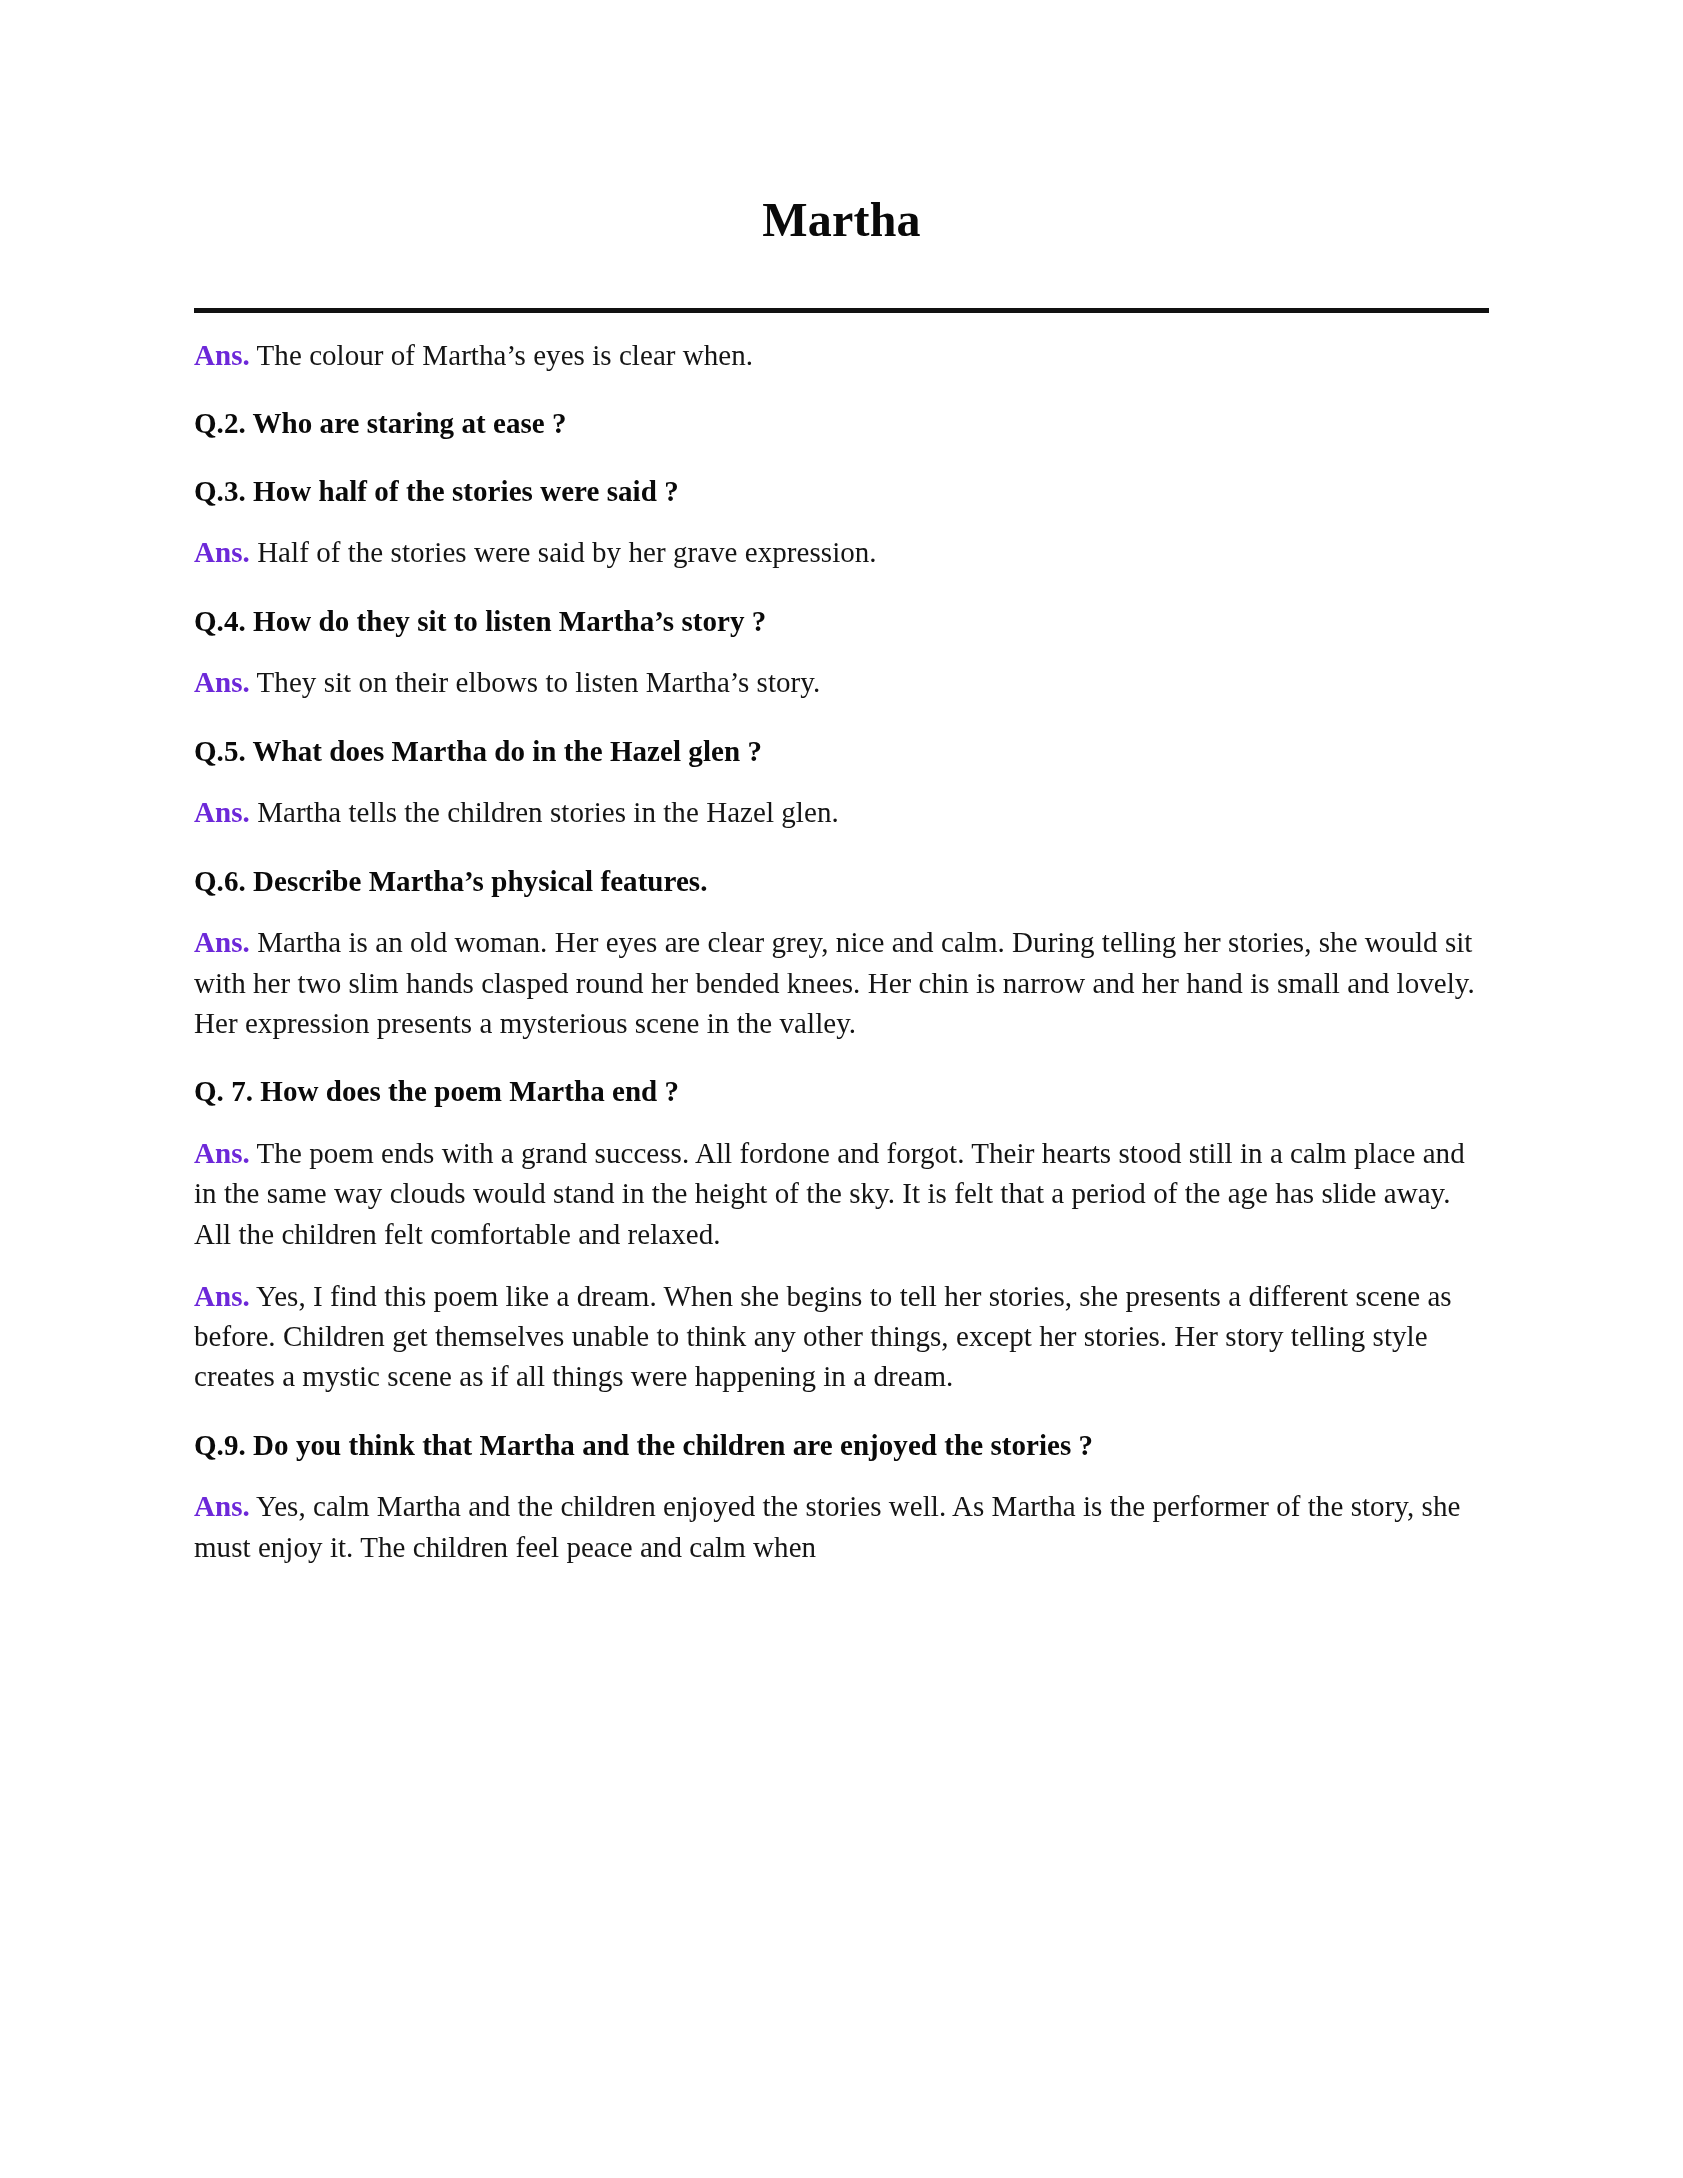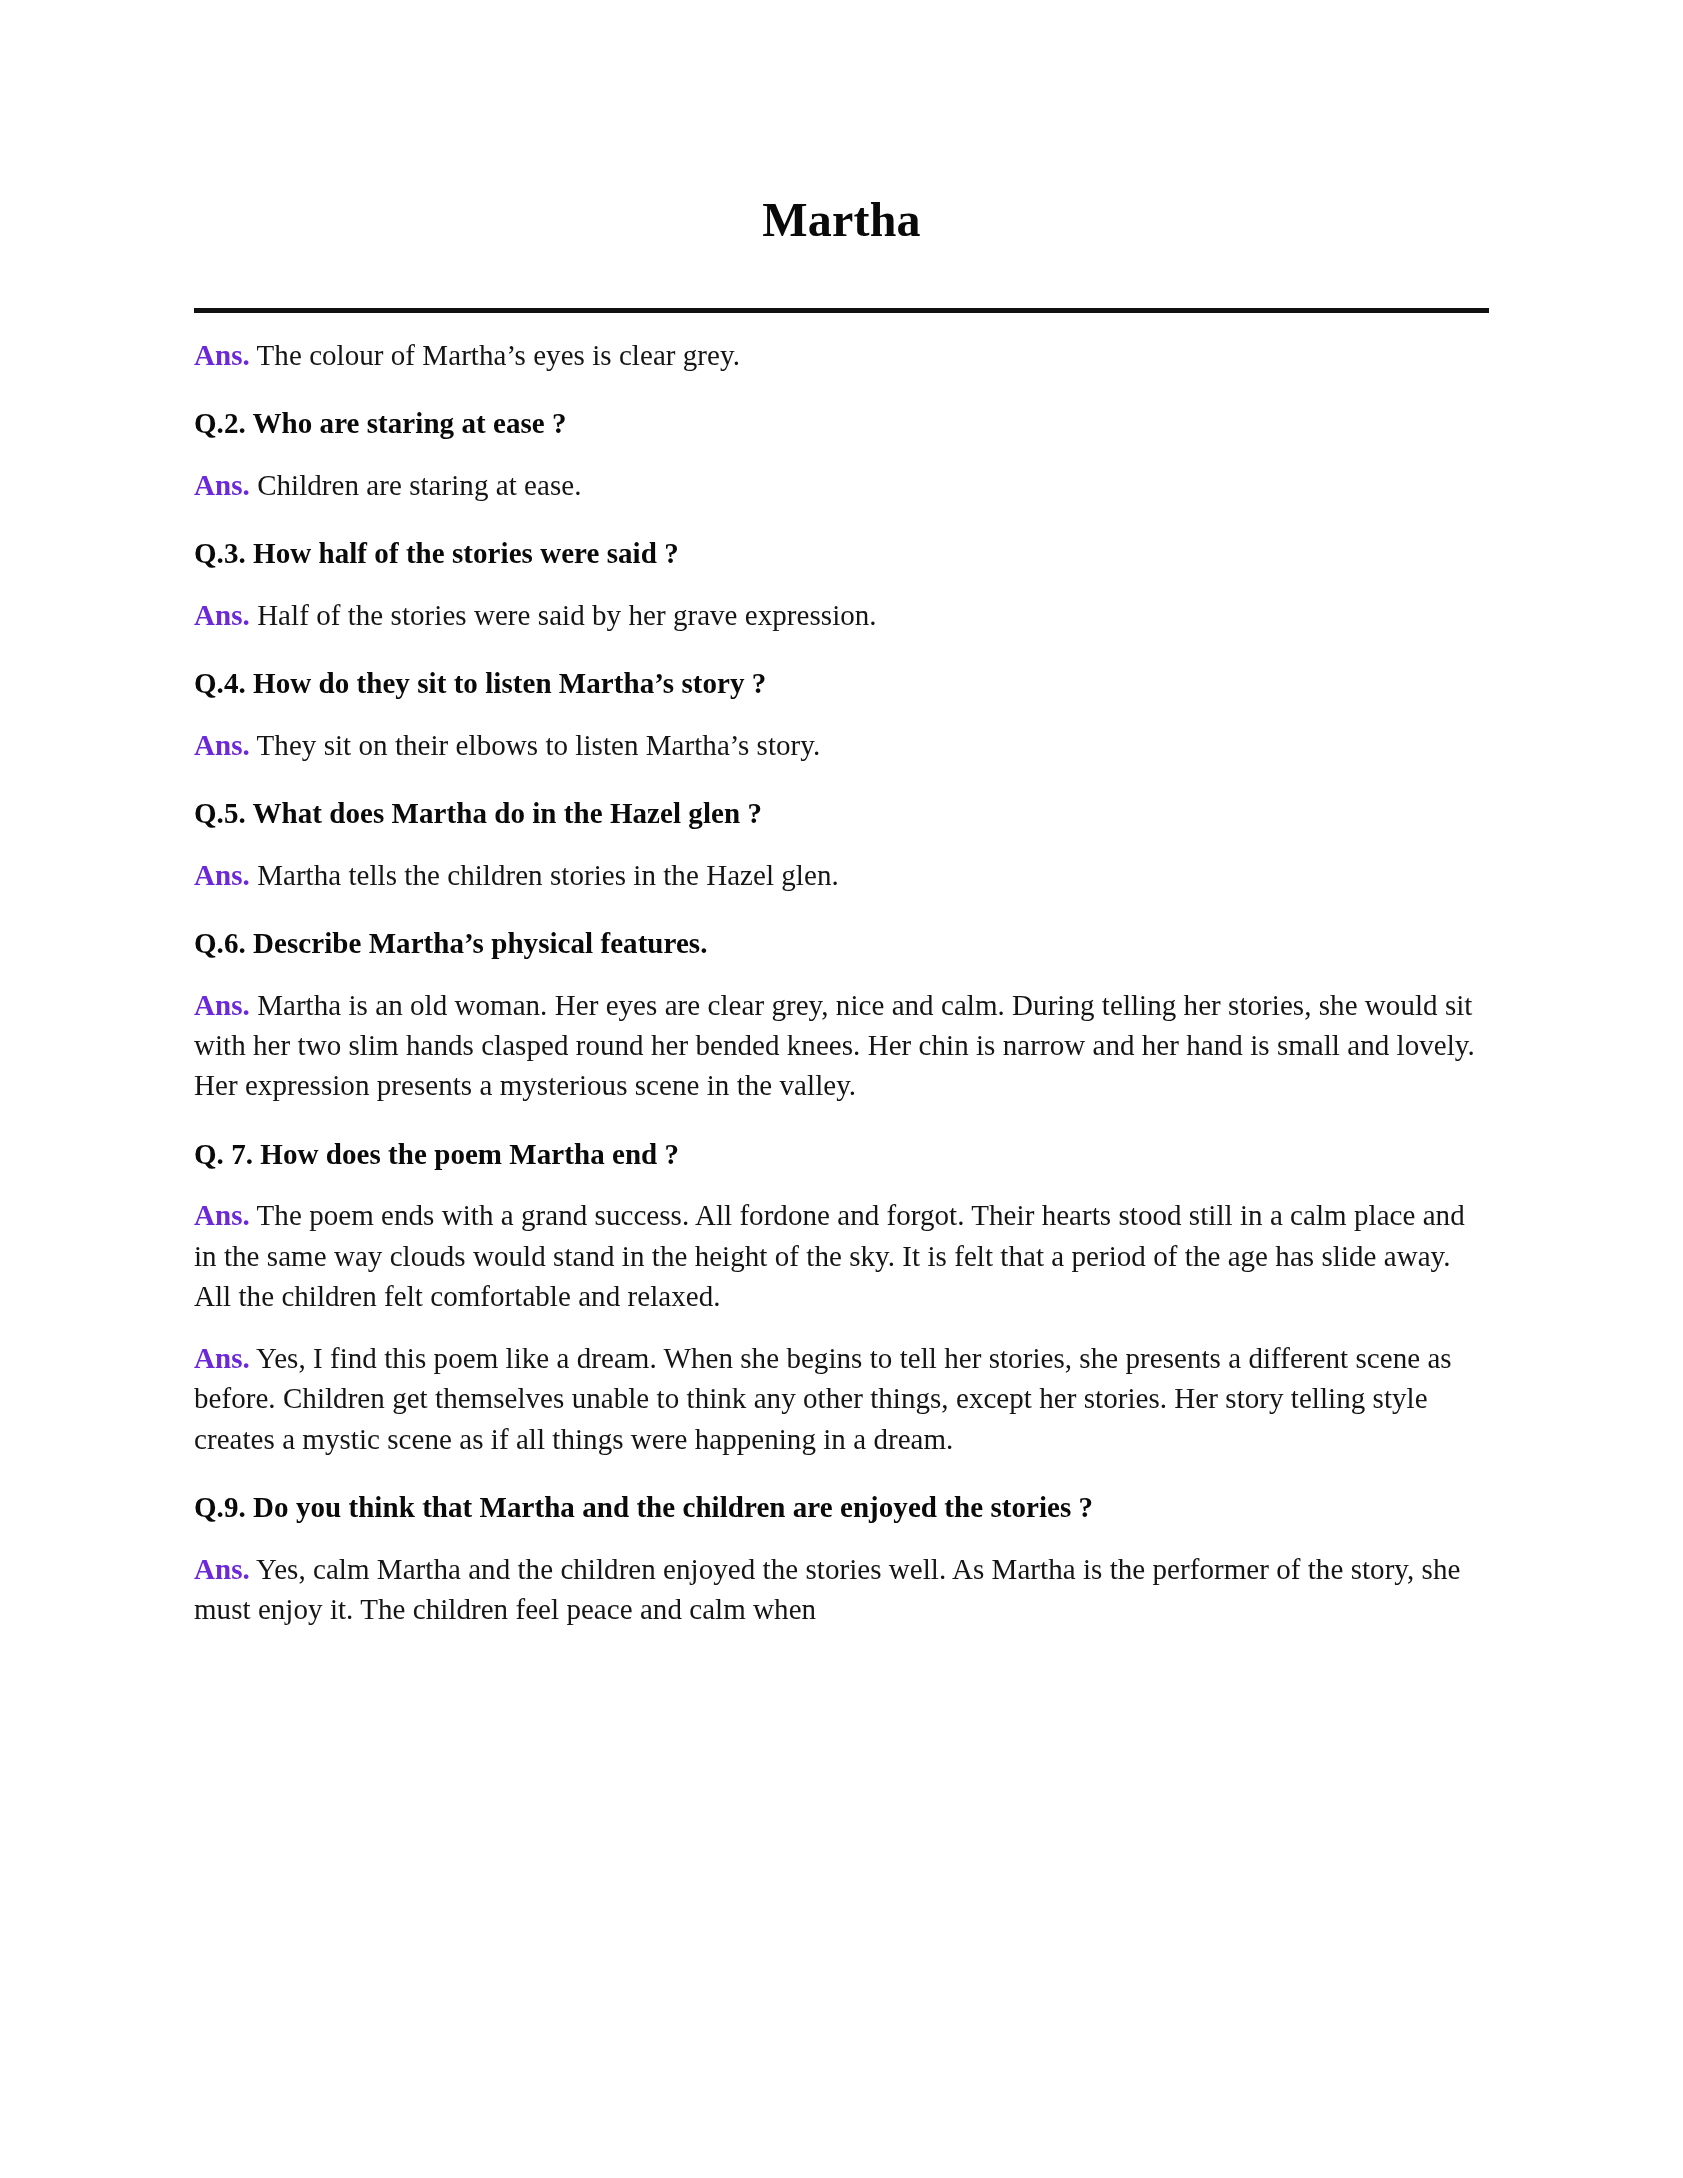--- a/index.html
+++ b/index.html
@@ -92,26 +92,25 @@
 <div class="page">
   <div class="content">
 
     <h1 class="doc-title">Martha</h1>
 
     <div class="title-rule"></div>
 
     <div class="qa-list">
 
       <div class="qa-block">
-        <p class="answer"><span class="ans-label">Ans.</span> <span class="ans-text">The colour of Martha’s eyes is clear grey.</span></p>
+        <p class="answer"><span class="ans-label">Ans.</span> <span class="ans-text">The colour of Martha’s eyes is clear when.</span></p>
       </div>
 
       <div class="qa-block">
         <p class="question">Q.2. Who are staring at ease ?</p>
-        <p class="answer"><span class="ans-label">Ans.</span> <span class="ans-text">Children are staring at ease.</span></p>
       </div>
 
       <div class="qa-block">
         <p class="question">Q.3. How half of the stories were said ?</p>
         <p class="answer"><span class="ans-label">Ans.</span> <span class="ans-text">Half of the stories were said by her grave expression.</span></p>
       </div>
 
       <div class="qa-block">
         <p class="question">Q.4. How do they sit to listen Martha’s story ?</p>
         <p class="answer"><span class="ans-label">Ans.</span> <span class="ans-text">They sit on their elbows to listen Martha’s story.</span></p>

